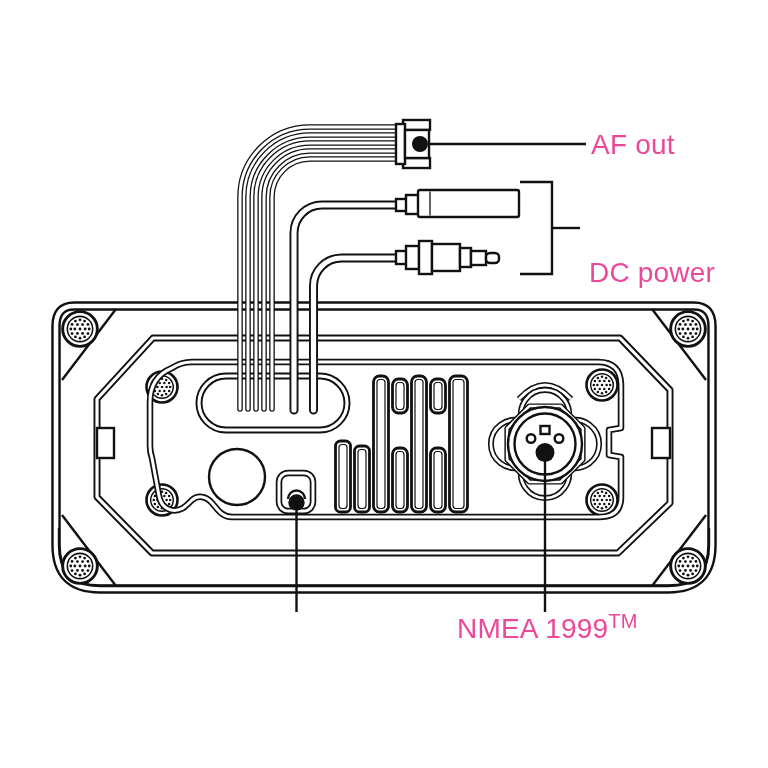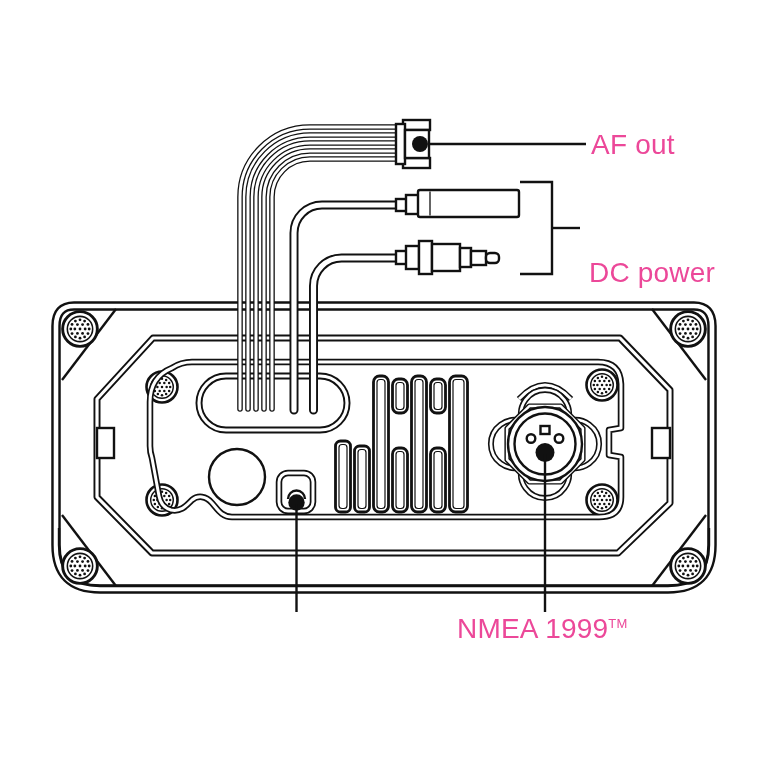--- a/index.html
+++ b/index.html
@@ -1,21 +1,21 @@
 <!DOCTYPE html>
 <html><head>
 <meta charset="utf-8">
 <style>
   html,body{margin:0;padding:0;background:#fff;}
   #stage{position:relative;width:768px;height:768px;background:#fff;overflow:hidden;
          font-family:"Liberation Sans", sans-serif;color:#111;}
   #stage svg{position:absolute;left:0;top:0;}
   .label{position:absolute;font-size:28px;line-height:30px;color:#ec4899;white-space:nowrap;
          letter-spacing:0.2px;}
-  .label sup{font-size:13px;vertical-align:super;line-height:0;}
+  .label sup{font-size:20px;vertical-align:super;line-height:0;}
   
   .ln      {fill:none;stroke:#111;stroke-width:2.4;}
   .lnthin  {fill:none;stroke:#111;stroke-width:1.3;}
   .dbl-b   {fill:none;stroke:#111;stroke-linejoin:round;}
   .dbl-w   {fill:none;stroke:#fff;stroke-linejoin:round;}
   .fillw   {fill:#fff;}
   .wire-b  {fill:none;stroke:#111;stroke-width:5.6;stroke-linecap:round;}
   .wire-w  {fill:none;stroke:#fff;stroke-width:3;stroke-linecap:round;}
   .tube-b  {fill:none;stroke:#111;stroke-width:9;stroke-linecap:round;}
   .tube-w  {fill:none;stroke:#fff;stroke-width:5.2;stroke-linecap:round;}

